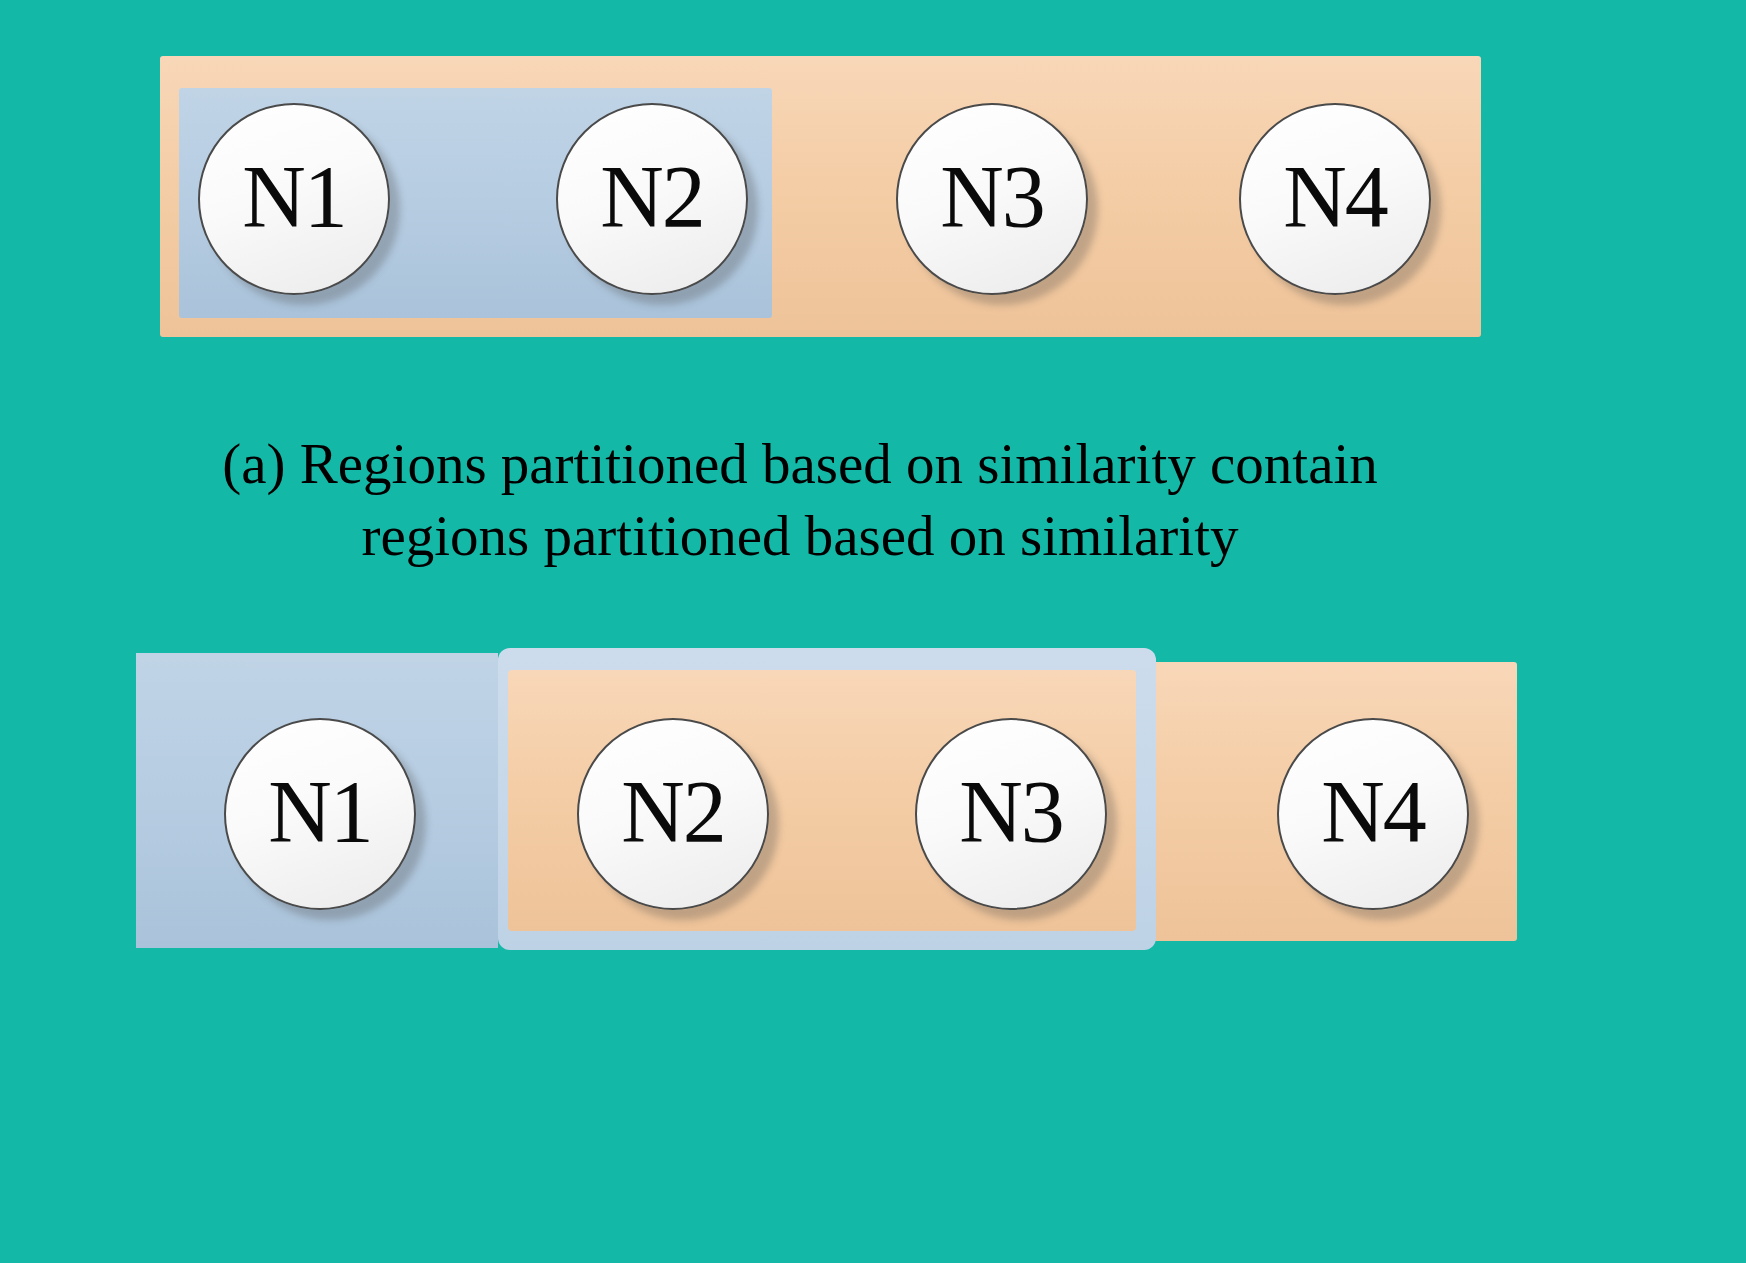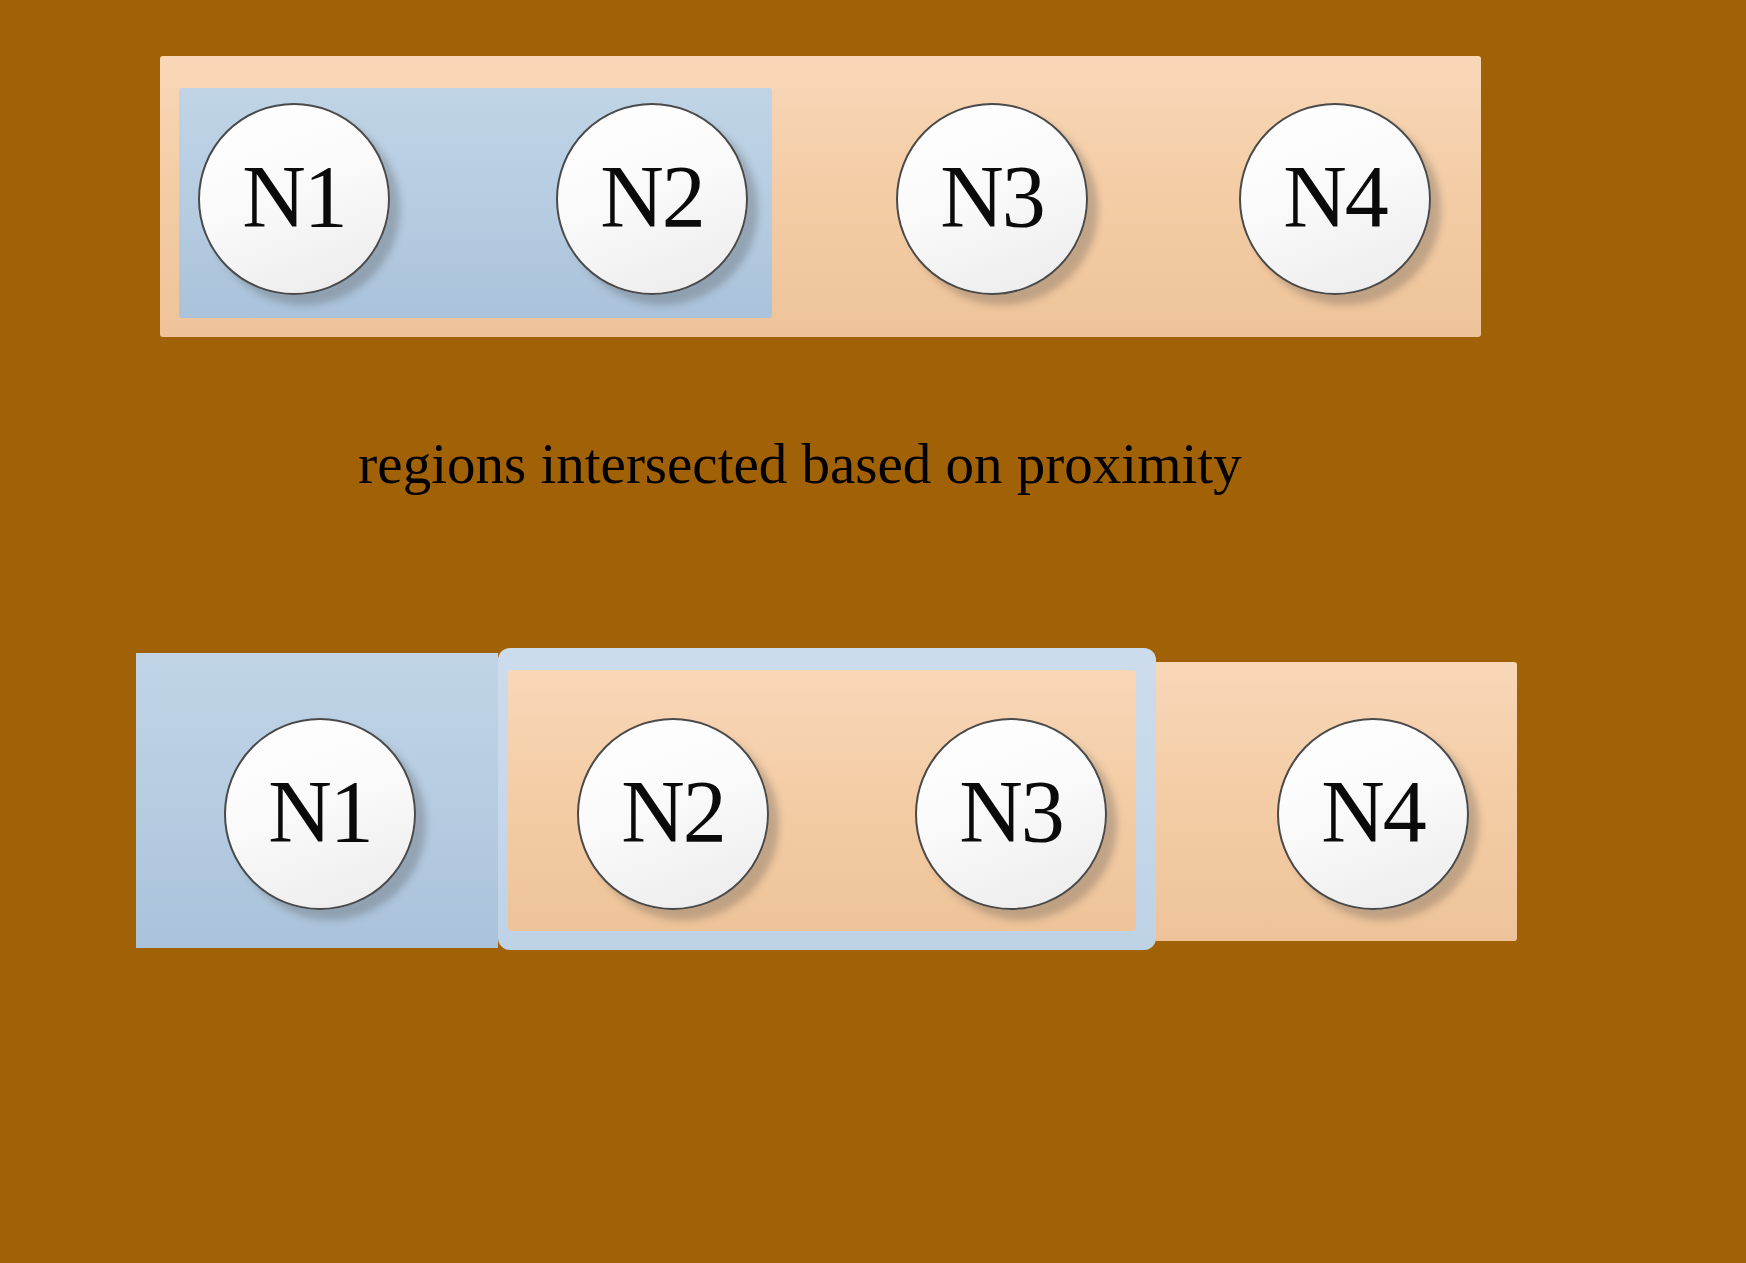--- a/index.html
+++ b/index.html
@@ -1,20 +1,20 @@
 <!DOCTYPE html>
 <html><head>
 <meta charset="utf-8">
 <style>
   html, body { margin: 0; padding: 0; background: #ffffff; }
   .canvas {
     position: relative;
     width: 1746px;
     height: 1263px;
-    background: #a16207;
+    background: #14b8a6;
     overflow: hidden;
     font-family: "Liberation Serif", "DejaVu Serif", serif;
     color: #000;
   }
   .region { position: absolute; }
   .orange-region {
     background: linear-gradient(180deg, #f8d7b8 0%, #f4cda6 45%, #eec399 100%);
     border-radius: 3px;
   }
   .blue-region {
@@ -73,21 +73,22 @@
       <span class="node-label">N2</span>
     </div>
     <div class="node" style="left:896px; top:103px;">
       <span class="node-label">N3</span>
     </div>
     <div class="node" style="left:1239px; top:103px;">
       <span class="node-label">N4</span>
     </div>
 
     <div class="caption caption-a">
-      <div>regions intersected based on proximity</div>
+      <div>(a) Regions partitioned based on similarity contain</div>
+      <div>regions partitioned based on similarity</div>
     </div>
   </div>
 
   <div>
 
     <div class="region orange-region" style="left:1151px; top:662px; width:366px; height:279px; z-index:1;"></div>
 
     <div class="region blue-region" style="left:136px; top:653px; width:362px; height:295px; z-index:2; border-radius:0;"></div>
 
     <div class="region intersection-box" style="left:498px; top:648px; width:658px; height:302px; z-index:2;">

